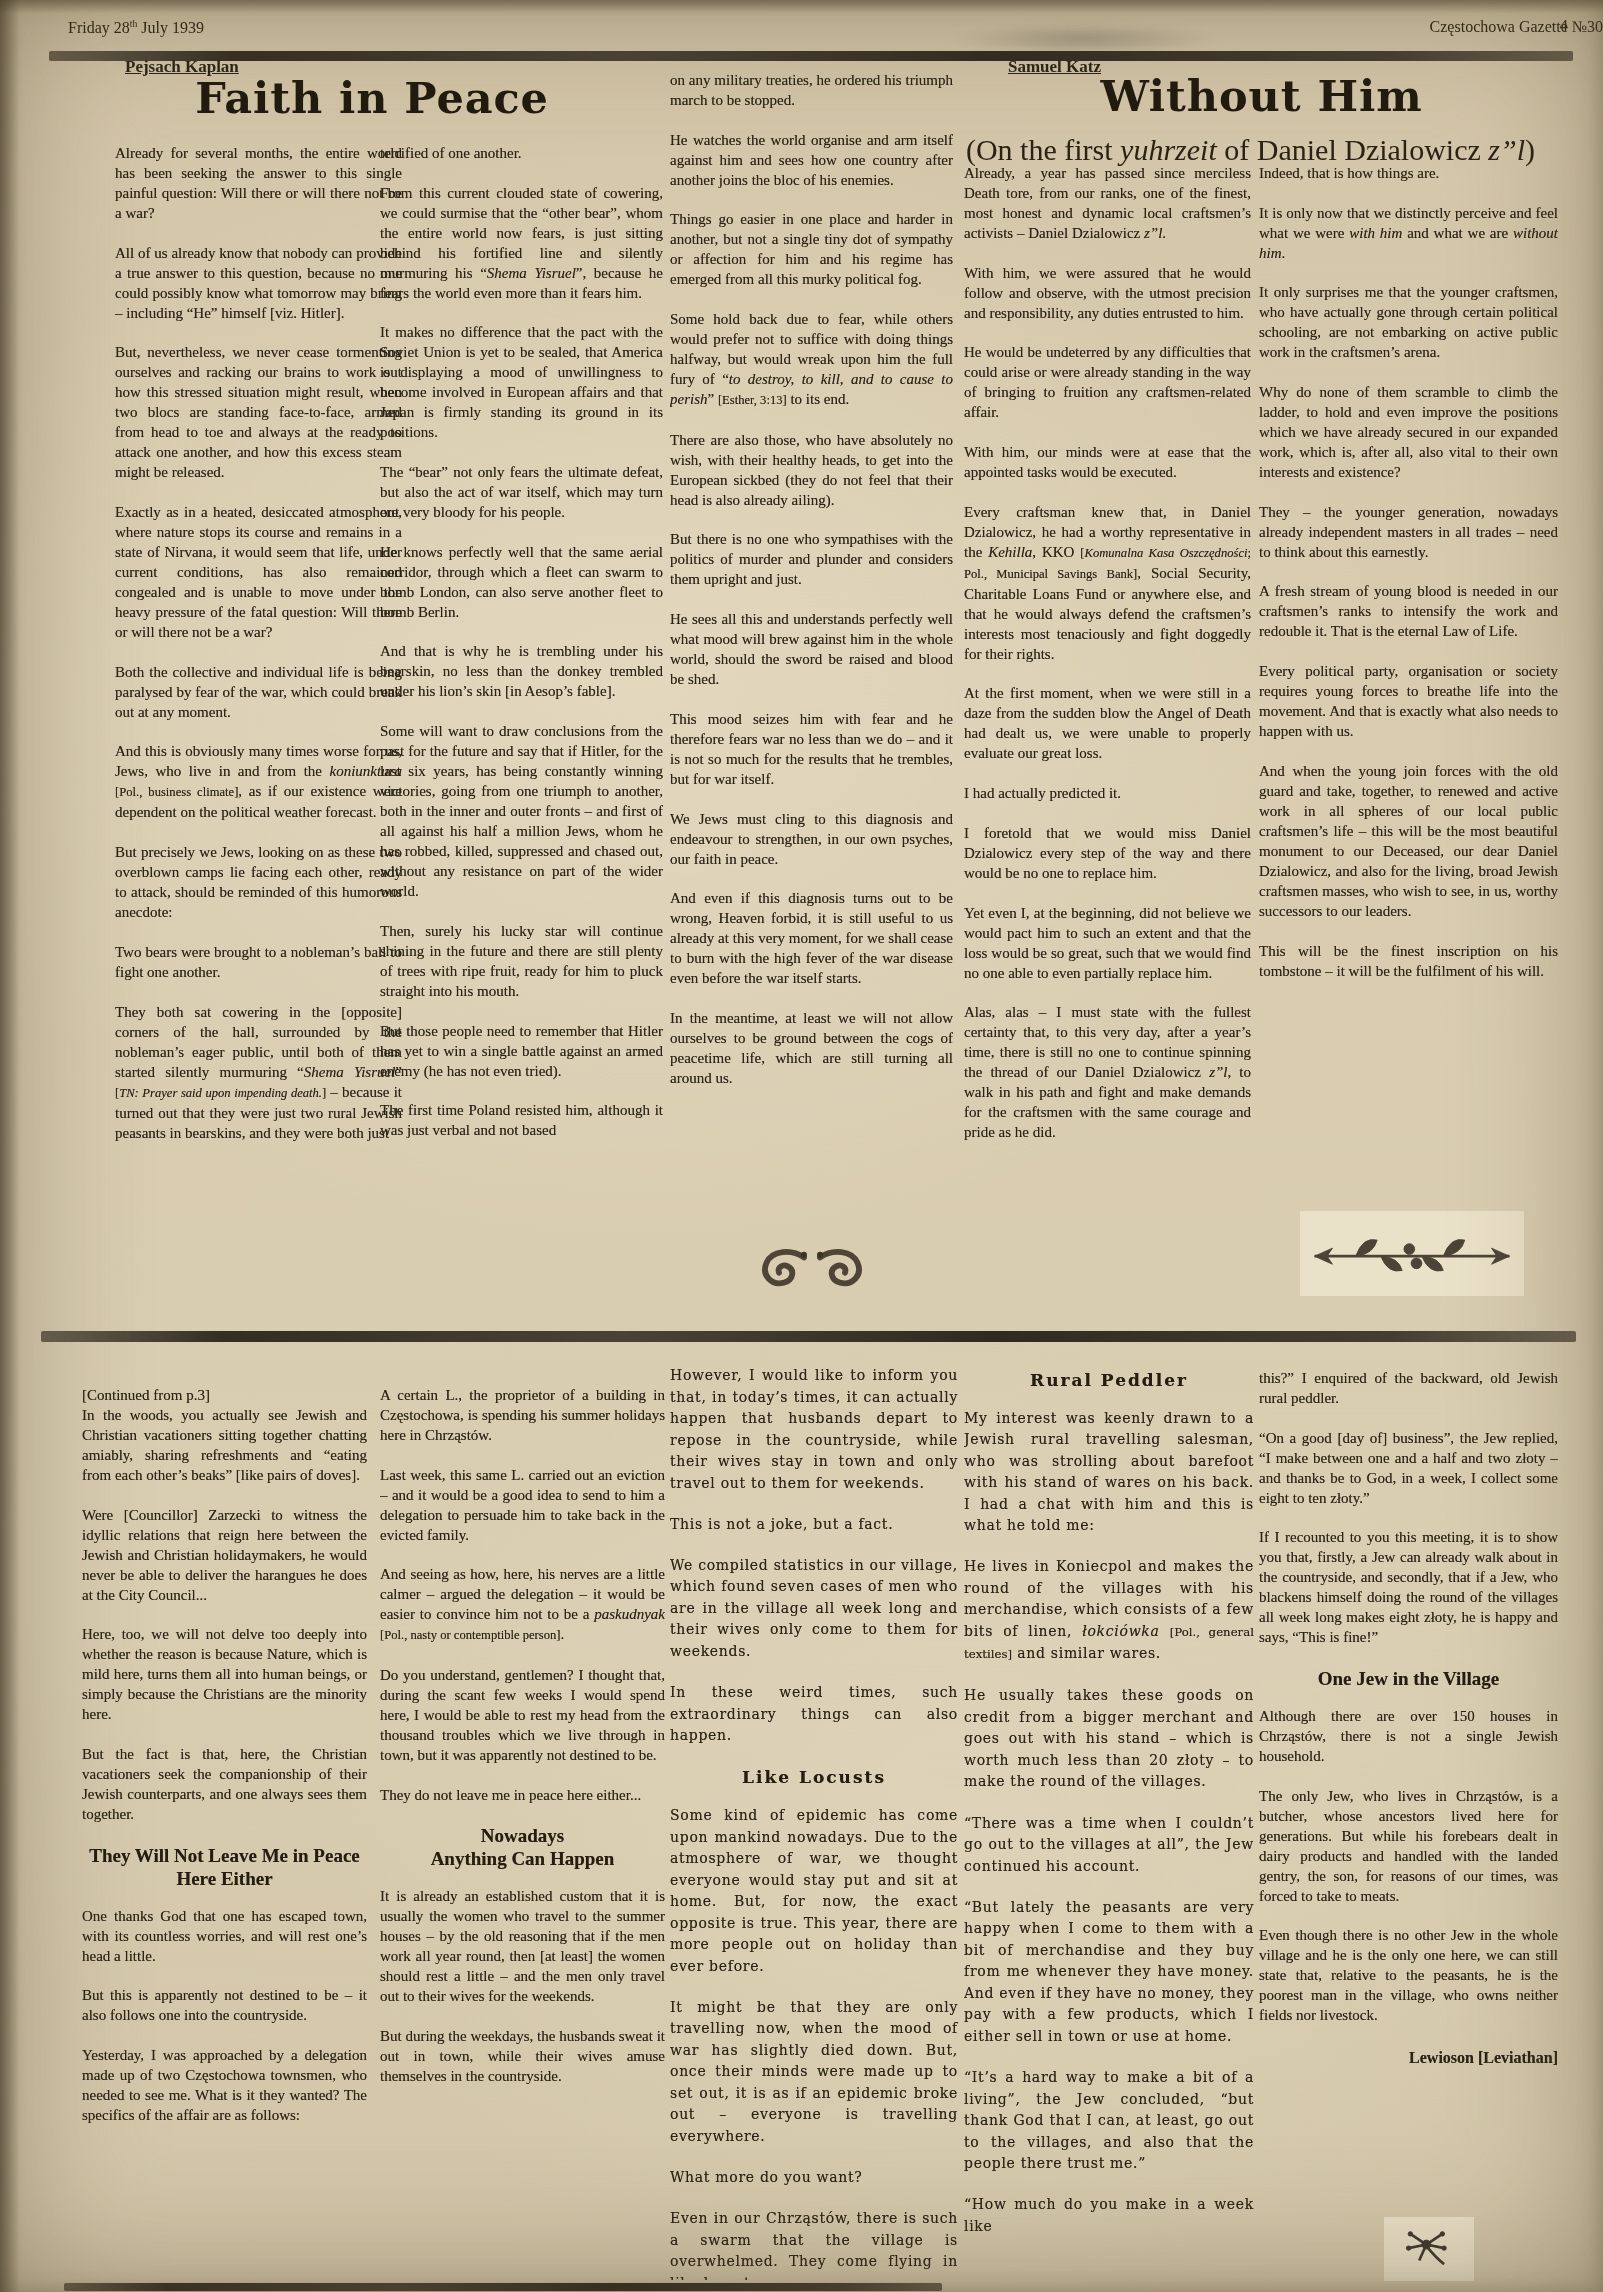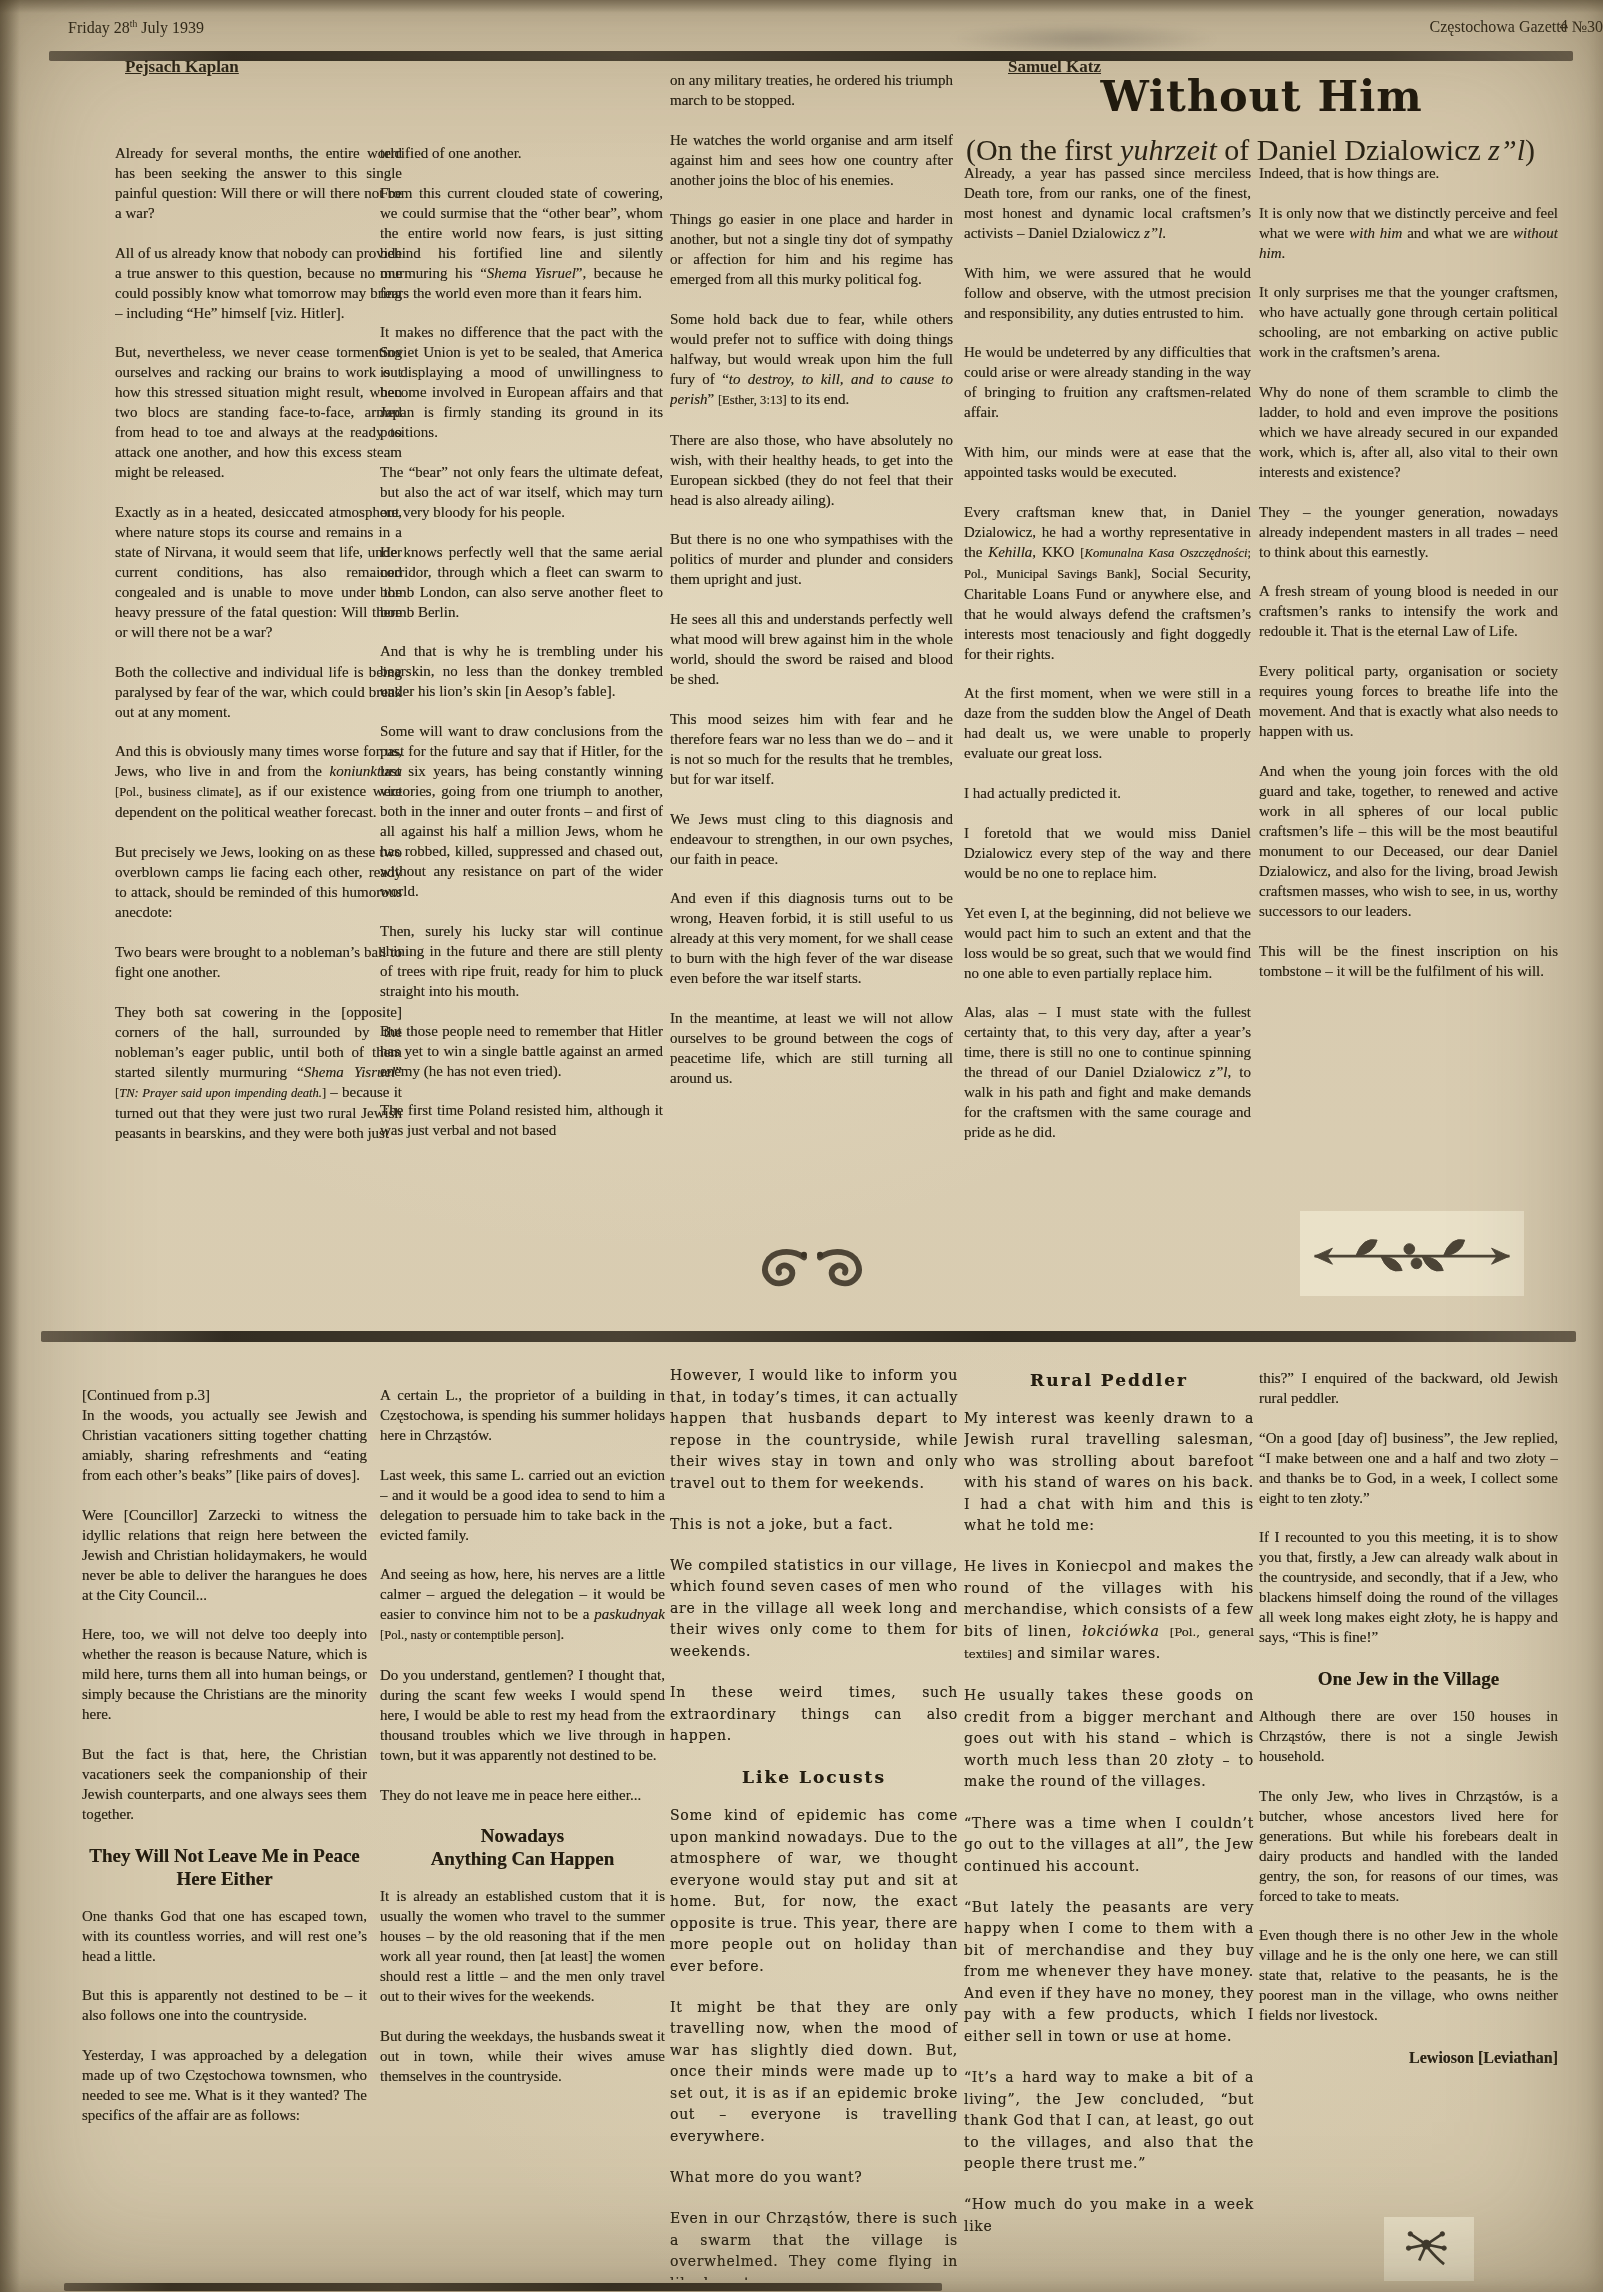--- a/index.html
+++ b/index.html
@@ -70,20 +70,21 @@
 
   <div class="header-date">Friday 28<sup>th</sup> July 1939</div>
   <div class="masthead">Częstochowa Gazette №30</div>
   <div class="page-number">4</div>
 
   <div class="rule rule-top"></div>
   <div class="rule rule-mid"></div>
   <div class="rule rule-bottom"></div>
 
   <div class="byline byline-faith">Pejsach Kaplan</div>
+  <h1 class="headline headline-faith">Faith in Peace</h1>
 
   <div class="col faith-c1">
     <p>Already for several months, the entire world has been seeking the answer to this single painful question: Will there or will there not be a war?</p>
     <p>All of us already know that nobody can provide a true answer to this question, because no one could possibly know what tomorrow may bring – including “He” himself [viz. Hitler].</p>
     <p>But, nevertheless, we never cease tormenting ourselves and racking our brains to work out how this stressed situation might result, when two blocs are standing face-to-face, armed from head to toe and always at the ready to attack one another, and how this excess steam might be released.</p>
     <p>Exactly as in a heated, desiccated atmosphere, where nature stops its course and remains in a state of Nirvana, it would seem that life, under current conditions, has also remained congealed and is unable to move under the heavy pressure of the fatal question: Will there or will there not be a war?</p>
     <p>Both the collective and individual life is being paralysed by fear of the war, which could break out at any moment.</p>
     <p>And this is obviously many times worse for us, Jews, who live in and from the <i>koniunktura</i> <span class="br">[Pol., business climate]</span>, as if our existence were dependent on the political weather forecast.</p>
     <p>But precisely we Jews, looking on as these two overblown camps lie facing each other, ready to attack, should be reminded of this humorous anecdote:</p>
     <p>Two bears were brought to a nobleman’s ball to fight one another.</p>

